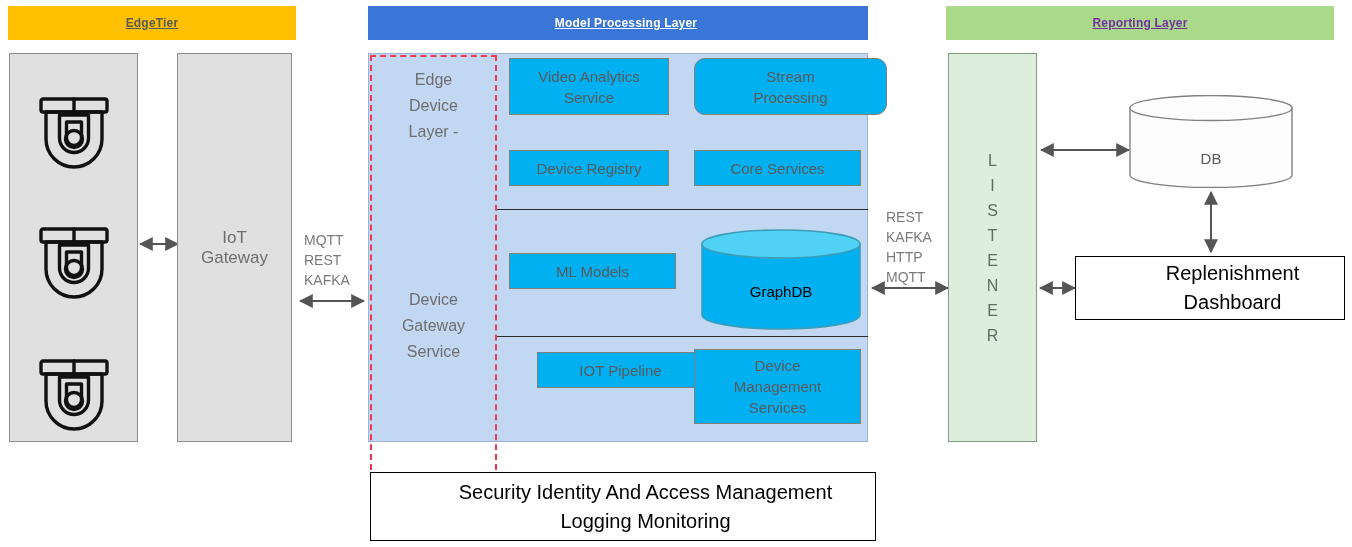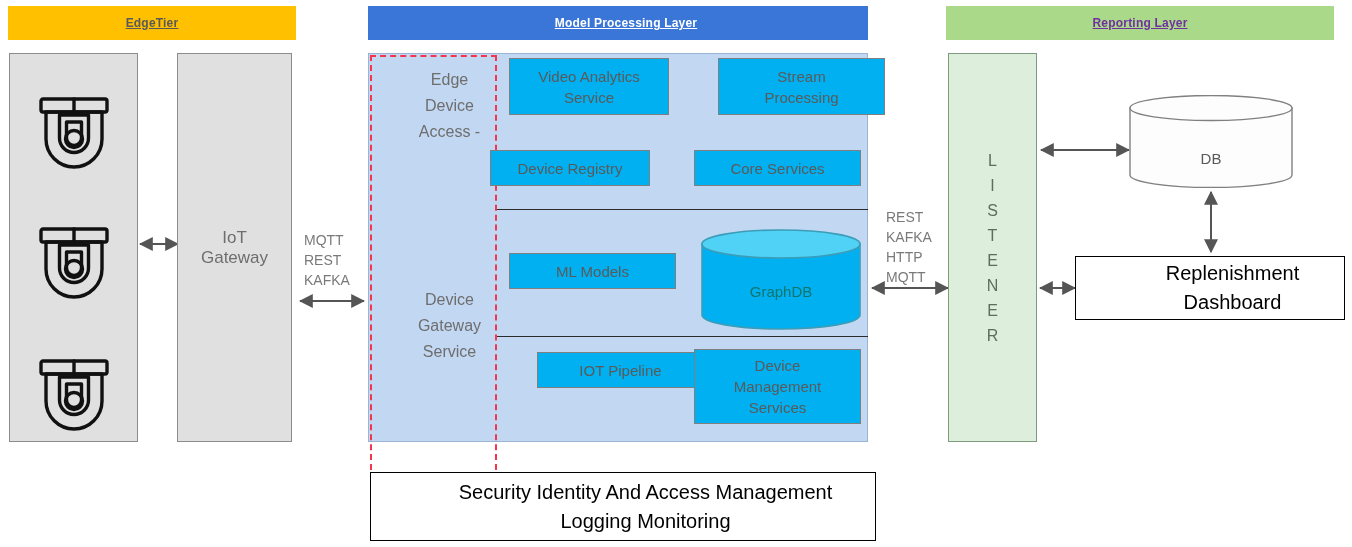--- a/index.html
+++ b/index.html
@@ -227,65 +227,65 @@
       </marker>
     </defs>
     <line x1="6" y1="11" x2="70" y2="11" stroke="#555" stroke-width="2" marker-end="url(#ahL2)" marker-start="url(#ahR2)"></line>
   </svg>
 
   <div class="abs model-panel" style="left:368px; top:53px; width:500px; height:389px;"></div>
 
   <div class="abs divider" style="left:497px; top:209px; width:371px;"></div>
   <div class="abs divider" style="left:497px; top:336px; width:371px;"></div>
 
-  <div class="abs dashed-box" style="left:370px; top:55px; width:127px; height:455px;padding-left:16px;">
+  <div class="abs dashed-box" style="left:370px; top:55px; width:127px; height:455px;">
     <div class="dashed-text" style="top:10px;">
       <div>Edge</div>
       <div>Device</div>
-      <div>Access -</div>
+      <div>Layer -</div>
     </div>
     <div class="dashed-text" style="top:230px;">
       <div>Device</div>
       <div>Gateway</div>
       <div>Service</div>
     </div>
   </div>
 
   <div class="abs svc-box" style="left:509px; top:58px; width:160px; height:57px;">
     <div>
       <div>Video Analytics</div>
       <div>Service</div>
     </div>
   </div>
 
-  <div class="abs svc-box" style="left:718px; top:58px; width:167px; height:57px;">
+  <div class="abs svc-box" style="left:694px; top:58px; width:193px; height:57px;border-radius:11px;">
     <div>
       <div>Stream</div>
       <div>Processing</div>
     </div>
   </div>
 
-  <div class="abs svc-box" style="left:490px; top:150px; width:160px; height:36px;">
+  <div class="abs svc-box" style="left:509px; top:150px; width:160px; height:36px;">
     <span>Device Registry</span>
   </div>
 
   <div class="abs svc-box" style="left:694px; top:150px; width:167px; height:36px;">
     <span>Core Services</span>
   </div>
 
   <div class="abs svc-box" style="left:509px; top:253px; width:167px; height:36px;">
     <span>ML Models</span>
   </div>
 
   <div class="cyl" style="left:701px; top:229px; width:160px; height:101px;">
     <svg width="160" height="101" viewBox="0 0 160 101">
       <path d="M1,15 L1,86 A79,14 0 0 0 159,86 L159,15 Z" fill="#00B0F0" stroke="#3C9DB8" stroke-width="1.6"></path>
       <ellipse cx="80" cy="15" rx="79" ry="14" fill="#4FD2F5" stroke="#3C9DB8" stroke-width="1.6"></ellipse>
     </svg>
-    <div class="cyl-label" style="top:54px; color:#0f766e;">GraphDB</div>
+    <div class="cyl-label" style="top:54px; color:#000000;">GraphDB</div>
   </div>
 
   <div class="abs svc-box" style="left:509px; top:352px; width:167px; height:36px;margin-left:28px;">
     <span>IOT Pipeline</span>
   </div>
 
   <div class="abs svc-box" style="left:694px; top:349px; width:167px; height:75px;">
     <div>
       <div>Device</div>
       <div>Management</div>

